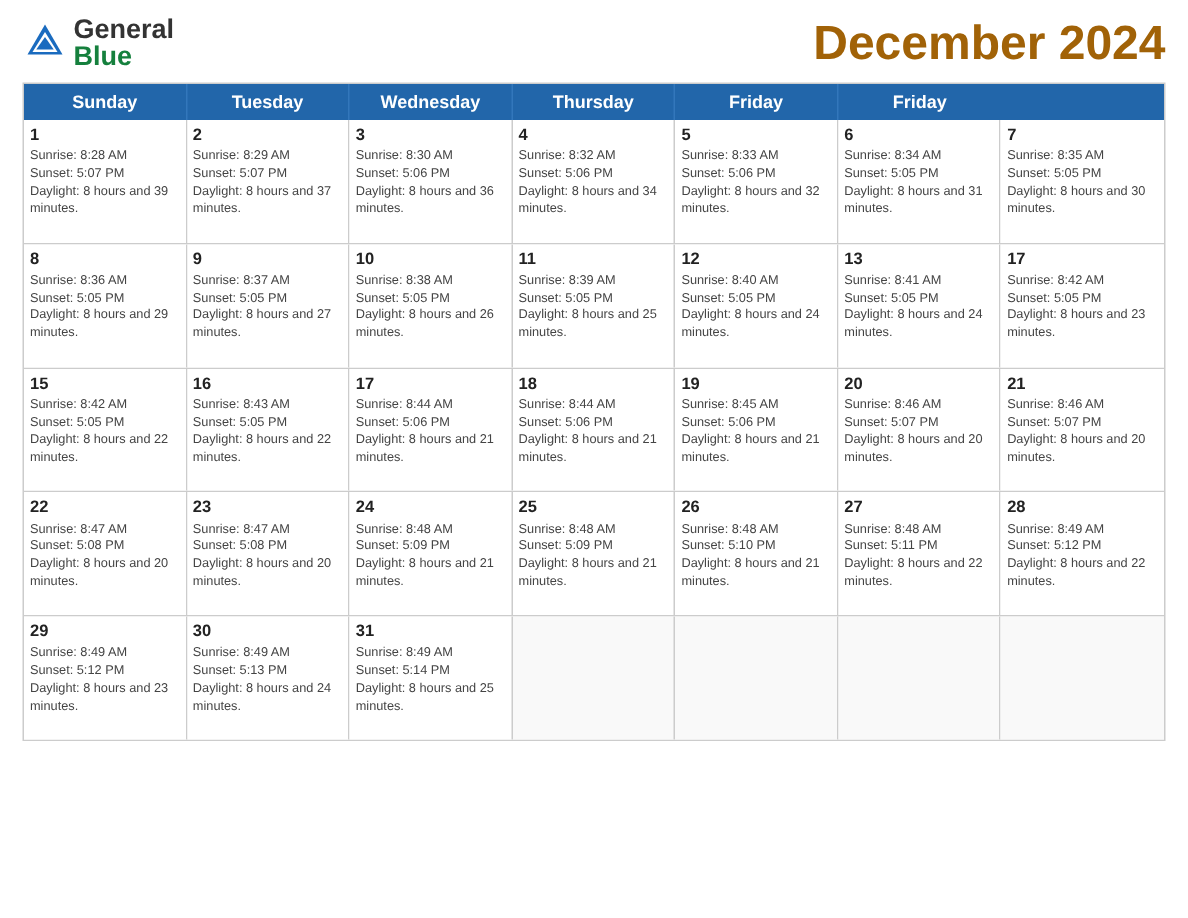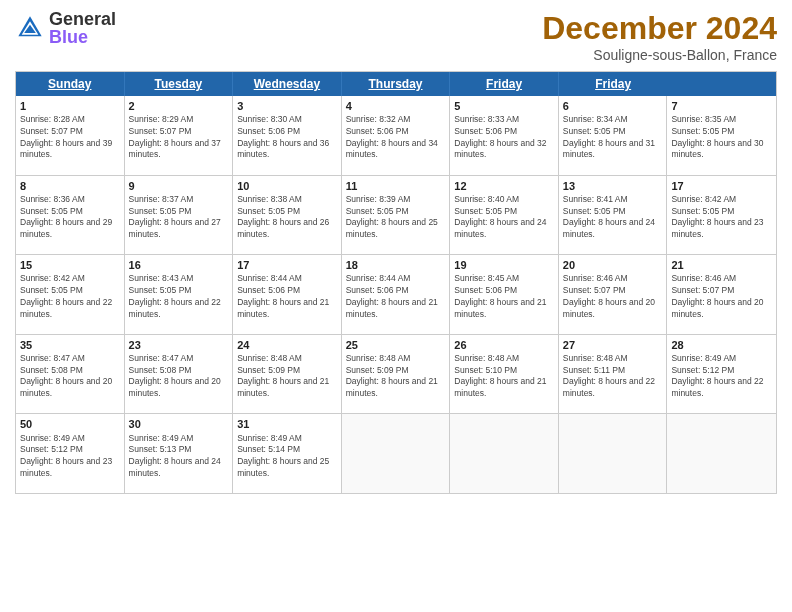--- a/index.html
+++ b/index.html
@@ -27,21 +27,21 @@
       display: flex;
       align-items: center;
       gap: 4px;
     }
     .logo-text {
       font-size: 18px;
       font-weight: bold;
       color: #333;
       line-height: 1;
     }
-    .logo-text .blue { color: #8b5cf6; }
+    .logo-text .blue { color: #15803d; }
     .logo-icon {
       width: 30px;
       height: 30px;
     }
     .title-block {
       text-align: right;
     }
     .month-title {
       font-size: 32px;
       font-weight: bold;
@@ -62,21 +62,20 @@
       grid-template-columns: repeat(7, 1fr);
       background: #2266aa;
     }
     .cal-header-cell {
       color: #fff;
       font-size: 12px;
       font-weight: bold;
       text-align: center;
       padding: 5px 2px;
       border-right: 1px solid #3377bb;
-      text-decoration: underline;
     }
     .cal-header-cell:last-child { border-right: none; }
     .cal-body {
       flex: 1;
       display: flex;
       flex-direction: column;
     }
     .cal-row {
       display: grid;
       grid-template-columns: repeat(7, 1fr);
@@ -119,21 +118,20 @@
         <polygon points="18,10 28,26 8,26" fill="#fff"></polygon>
         <polygon points="18,14 25,24 11,24" fill="#1a6bbf"></polygon>
       </svg>
       <div>
         <div class="logo-text">General</div>
         <div class="logo-text"><span class="blue">Blue</span></div>
       </div>
     </div>
     <div class="title-block">
       <div class="month-title">December 2024</div>
-      <div class="location-title">Souligne-sous-Ballon, France</div>
     </div>
   </div>
 
   <div class="calendar">
     <div class="cal-header">
       <div class="cal-header-cell">Sunday</div>
       <div class="cal-header-cell">Tuesday</div>
       <div class="cal-header-cell">Wednesday</div>
       <div class="cal-header-cell">Thursday</div>
       <div class="cal-header-cell">Friday</div>
@@ -161,30 +159,30 @@
         <div class="cal-row">
           <div class="cal-cell"><span class="day-num">15</span><span class="info">Sunrise: 8:42 AM<br>Sunset: 5:05 PM<br>Daylight: 8 hours and 22 minutes.</span></div>
           <div class="cal-cell"><span class="day-num">16</span><span class="info">Sunrise: 8:43 AM<br>Sunset: 5:05 PM<br>Daylight: 8 hours and 22 minutes.</span></div>
           <div class="cal-cell"><span class="day-num">17</span><span class="info">Sunrise: 8:44 AM<br>Sunset: 5:06 PM<br>Daylight: 8 hours and 21 minutes.</span></div>
           <div class="cal-cell"><span class="day-num">18</span><span class="info">Sunrise: 8:44 AM<br>Sunset: 5:06 PM<br>Daylight: 8 hours and 21 minutes.</span></div>
           <div class="cal-cell"><span class="day-num">19</span><span class="info">Sunrise: 8:45 AM<br>Sunset: 5:06 PM<br>Daylight: 8 hours and 21 minutes.</span></div>
           <div class="cal-cell"><span class="day-num">20</span><span class="info">Sunrise: 8:46 AM<br>Sunset: 5:07 PM<br>Daylight: 8 hours and 20 minutes.</span></div>
           <div class="cal-cell"><span class="day-num">21</span><span class="info">Sunrise: 8:46 AM<br>Sunset: 5:07 PM<br>Daylight: 8 hours and 20 minutes.</span></div>
         </div>
         <div class="cal-row">
-          <div class="cal-cell"><span class="day-num">35</span><span class="info">Sunrise: 8:47 AM<br>Sunset: 5:08 PM<br>Daylight: 8 hours and 20 minutes.</span></div>
+          <div class="cal-cell"><span class="day-num">22</span><span class="info">Sunrise: 8:47 AM<br>Sunset: 5:08 PM<br>Daylight: 8 hours and 20 minutes.</span></div>
           <div class="cal-cell"><span class="day-num">23</span><span class="info">Sunrise: 8:47 AM<br>Sunset: 5:08 PM<br>Daylight: 8 hours and 20 minutes.</span></div>
           <div class="cal-cell"><span class="day-num">24</span><span class="info">Sunrise: 8:48 AM<br>Sunset: 5:09 PM<br>Daylight: 8 hours and 21 minutes.</span></div>
           <div class="cal-cell"><span class="day-num">25</span><span class="info">Sunrise: 8:48 AM<br>Sunset: 5:09 PM<br>Daylight: 8 hours and 21 minutes.</span></div>
           <div class="cal-cell"><span class="day-num">26</span><span class="info">Sunrise: 8:48 AM<br>Sunset: 5:10 PM<br>Daylight: 8 hours and 21 minutes.</span></div>
           <div class="cal-cell"><span class="day-num">27</span><span class="info">Sunrise: 8:48 AM<br>Sunset: 5:11 PM<br>Daylight: 8 hours and 22 minutes.</span></div>
           <div class="cal-cell"><span class="day-num">28</span><span class="info">Sunrise: 8:49 AM<br>Sunset: 5:12 PM<br>Daylight: 8 hours and 22 minutes.</span></div>
         </div>
         <div class="cal-row">
-          <div class="cal-cell"><span class="day-num">50</span><span class="info">Sunrise: 8:49 AM<br>Sunset: 5:12 PM<br>Daylight: 8 hours and 23 minutes.</span></div>
+          <div class="cal-cell"><span class="day-num">29</span><span class="info">Sunrise: 8:49 AM<br>Sunset: 5:12 PM<br>Daylight: 8 hours and 23 minutes.</span></div>
           <div class="cal-cell"><span class="day-num">30</span><span class="info">Sunrise: 8:49 AM<br>Sunset: 5:13 PM<br>Daylight: 8 hours and 24 minutes.</span></div>
           <div class="cal-cell"><span class="day-num">31</span><span class="info">Sunrise: 8:49 AM<br>Sunset: 5:14 PM<br>Daylight: 8 hours and 25 minutes.</span></div>
           <div class="cal-cell empty"></div>
           <div class="cal-cell empty"></div>
           <div class="cal-cell empty"></div>
           <div class="cal-cell empty"></div>
         </div>
       </div>
   </div>
 </div>

